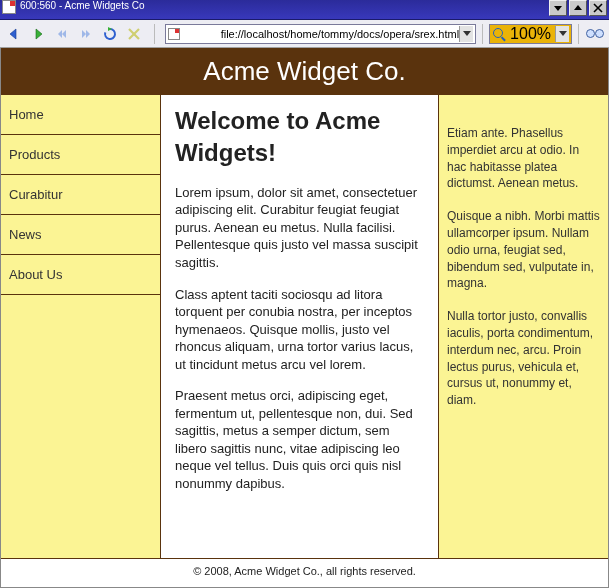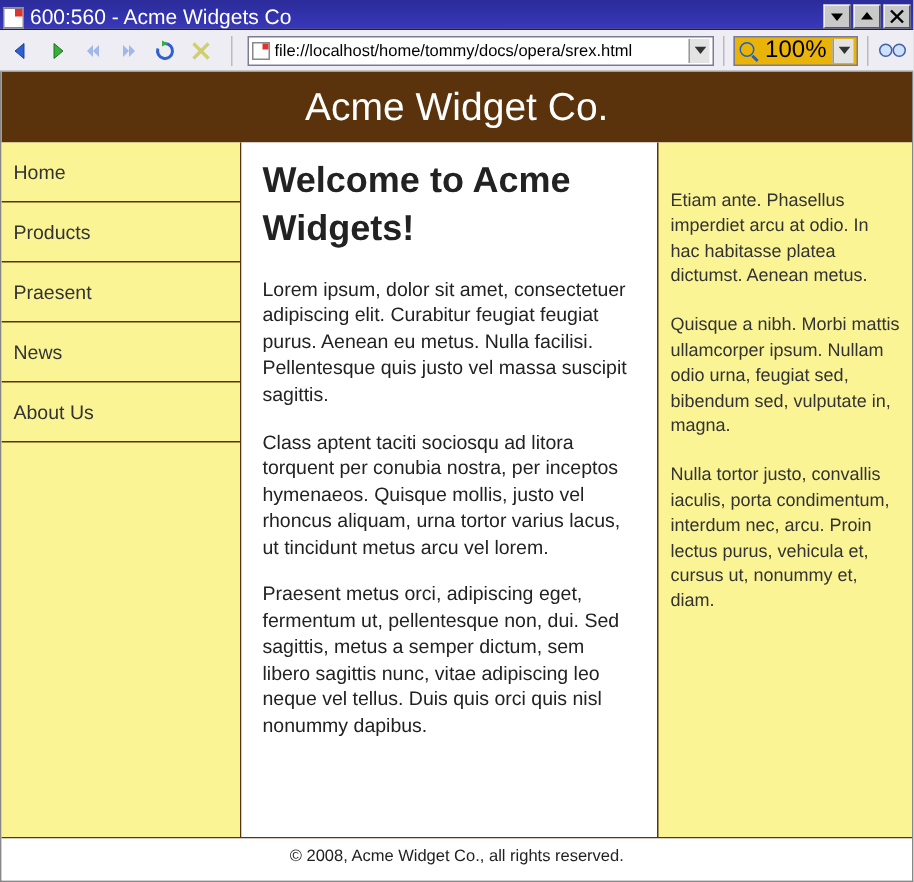--- a/index.html
+++ b/index.html
@@ -10,22 +10,22 @@
     width: 609px;
     height: 588px;
     overflow: hidden;
   }
   
   .titlebar {
     height: 20px;
     background: linear-gradient(#2b2b9a, #3838bb);
     color: #fff;
     display: flex;
-    align-items: flex-end;
-    font-size: 14px;
+    align-items: flex-start;
+    font-size: 10px;
     font-family: Tahoma, sans-serif;
     padding: 0 2px;
     border-bottom: 1px solid #1a1a6a;
   }
   .titlebar .favicon {
     width: 14px; height: 14px;
     background: #fff;
     margin-right: 4px;
     position: relative;
     border: 1px solid #888;
@@ -96,20 +96,21 @@
   .url-box .doc-ic::after{
     content:"";position:absolute;
     top:0;right:0;width:4px;height:4px;
     background:#d33;
   }
   .url-box .url-text{
     flex:1;
     white-space:nowrap;
     overflow:hidden;
     color:#000;
+    text-align:right;
   }
   .url-box .drop{
     width:14px;height:16px;
     display:flex;align-items:center;justify-content:center;
     background:#e3e3e3;
     border-left:1px solid #999;
   }
   .zoom-box{
     display:flex;align-items:center;
     background:#eab308;
@@ -317,21 +318,21 @@
   </div>
 </div>
 
 <div class="viewport">
   <div class="page">
     <div class="page-header">Acme Widget Co.</div>
     <div class="page-body">
       <div class="sidebar">
         <div class="nav-item">Home</div>
         <div class="nav-item">Products</div>
-        <div class="nav-item">Praesent</div>
+        <div class="nav-item">Curabitur</div>
         <div class="nav-item">News</div>
         <div class="nav-item">About Us</div>
       </div>
       <div class="main">
         <h1>Welcome to Acme Widgets!</h1>
         <p>Lorem ipsum, dolor sit amet, consectetuer adipiscing elit. Curabitur feugiat feugiat purus. Aenean eu metus. Nulla facilisi. Pellentesque quis justo vel massa suscipit sagittis.</p>
         <p>Class aptent taciti sociosqu ad litora torquent per conubia nostra, per inceptos hymenaeos. Quisque mollis, justo vel rhoncus aliquam, urna tortor varius lacus, ut tincidunt metus arcu vel lorem.</p>
         <p>Praesent metus orci, adipiscing eget, fermentum ut, pellentesque non, dui. Sed sagittis, metus a semper dictum, sem libero sagittis nunc, vitae adipiscing leo neque vel tellus. Duis quis orci quis nisl nonummy dapibus.</p>
       </div>
       <div class="aside">

